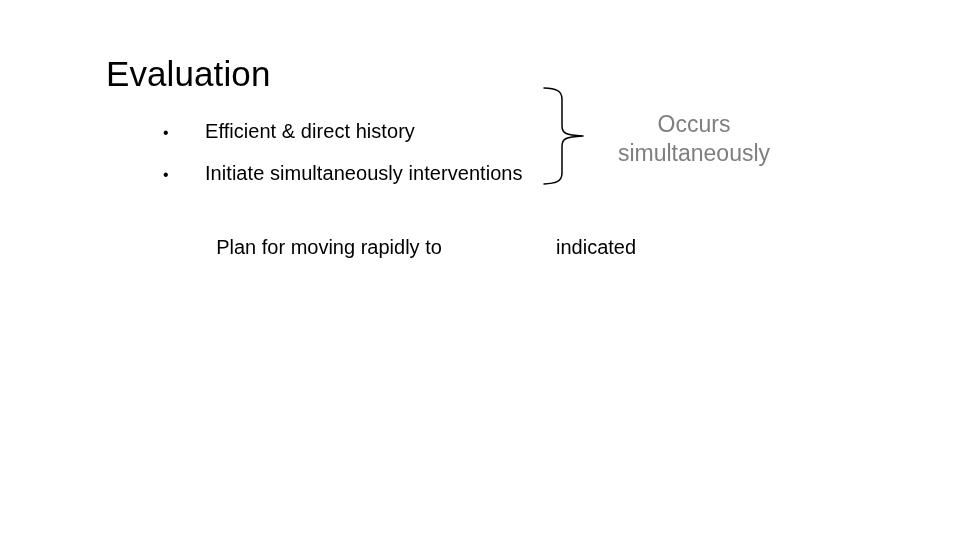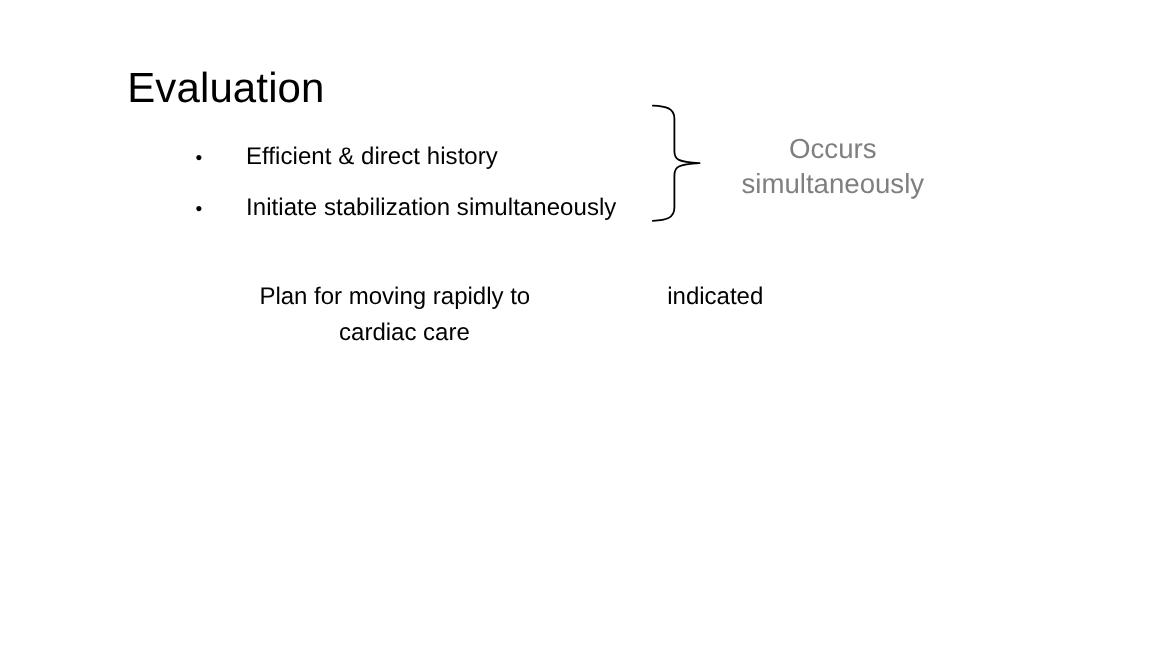--- a/index.html
+++ b/index.html
@@ -125,21 +125,21 @@
 
   <div class="slide-title">Evaluation</div>
 
   <div class="bullet-block">
     <div class="bullet-row">
       <span class="bullet-mark">•</span>
       <span class="bullet-text">Efficient &amp; direct history</span>
     </div>
     <div class="bullet-row">
       <span class="bullet-mark">•</span>
-      <span class="bullet-text">Initiate stabilization simultaneously</span>
+      <span class="bullet-text">Initiate simultaneously interventions</span>
     </div>
   </div>
 
   <div class="brace-wrap">
     <svg viewBox="0 0 54 108" xmlns="http://www.w3.org/2000/svg">
       <path d="M6 6
                C 17 6.5, 24 8, 24 17
                L 24 44
                C 24 51, 27 53, 45 54
                C 27 55, 24 57, 24 64
@@ -148,18 +148,17 @@
     </svg>
   </div>
 
   <div class="side-note">
     <span class="note-line">Occurs</span>
     <span class="note-line">simultaneously</span>
   </div>
 
   <div class="plan-text">
     <span class="plan-l1">Plan for moving rapidly to</span>
-    <span class="plan-l2">cardiac care</span>
   </div>
 
   <div class="indicated-text">indicated</div>
 
 </div>
 
 </body></html>

